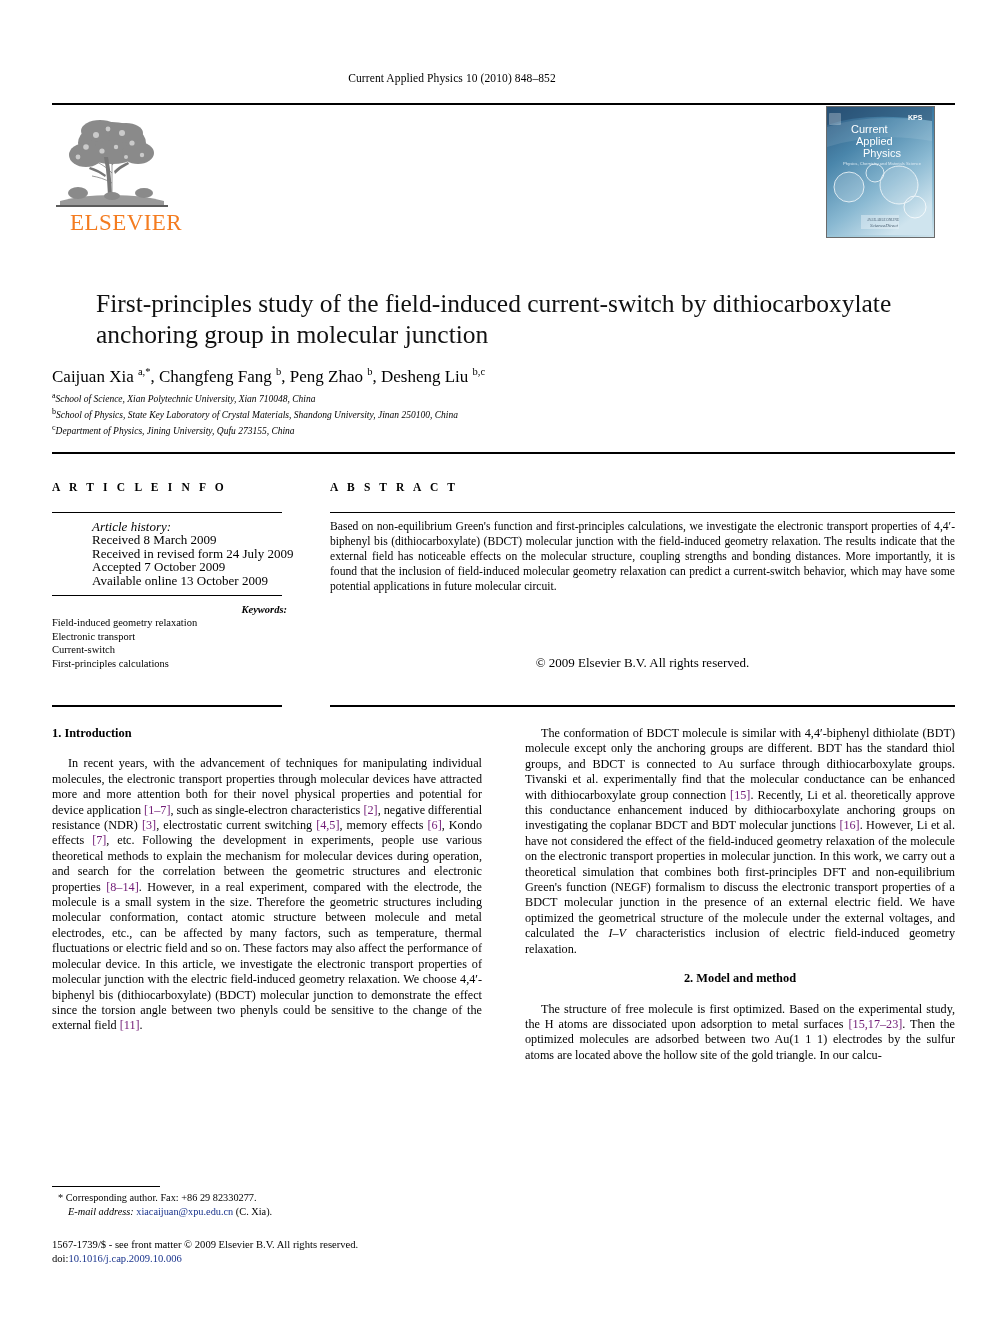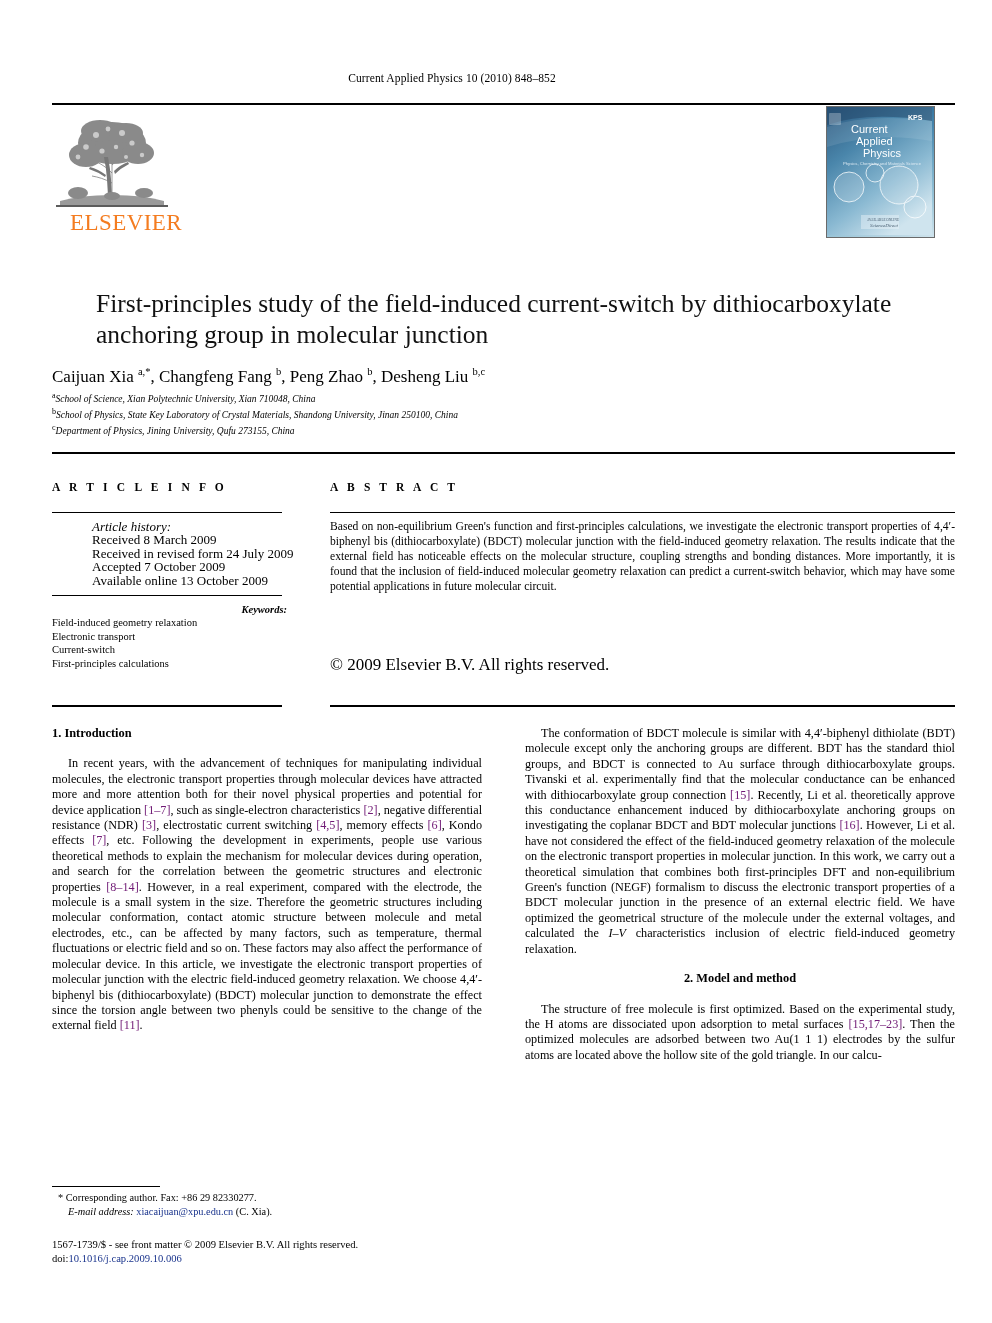--- a/index.html
+++ b/index.html
@@ -220,22 +220,22 @@
     left: 330px; top: 519px;
     width: 625px;
     font-size: 11.6px;
     line-height: 15.1px;
     text-align: justify;
   }
   .copyright {
     position: absolute;
     left: 330px; top: 655px;
     width: 625px;
-    font-size: 17px;
-    text-align: left;
+    font-size: 13px;
+    text-align: center;
   }
 
   
   .col {
     position: absolute;
     top: 726px;
     width: 430px;
     font-size: 12.2px;
     line-height: 15.4px;
     text-align: justify;

